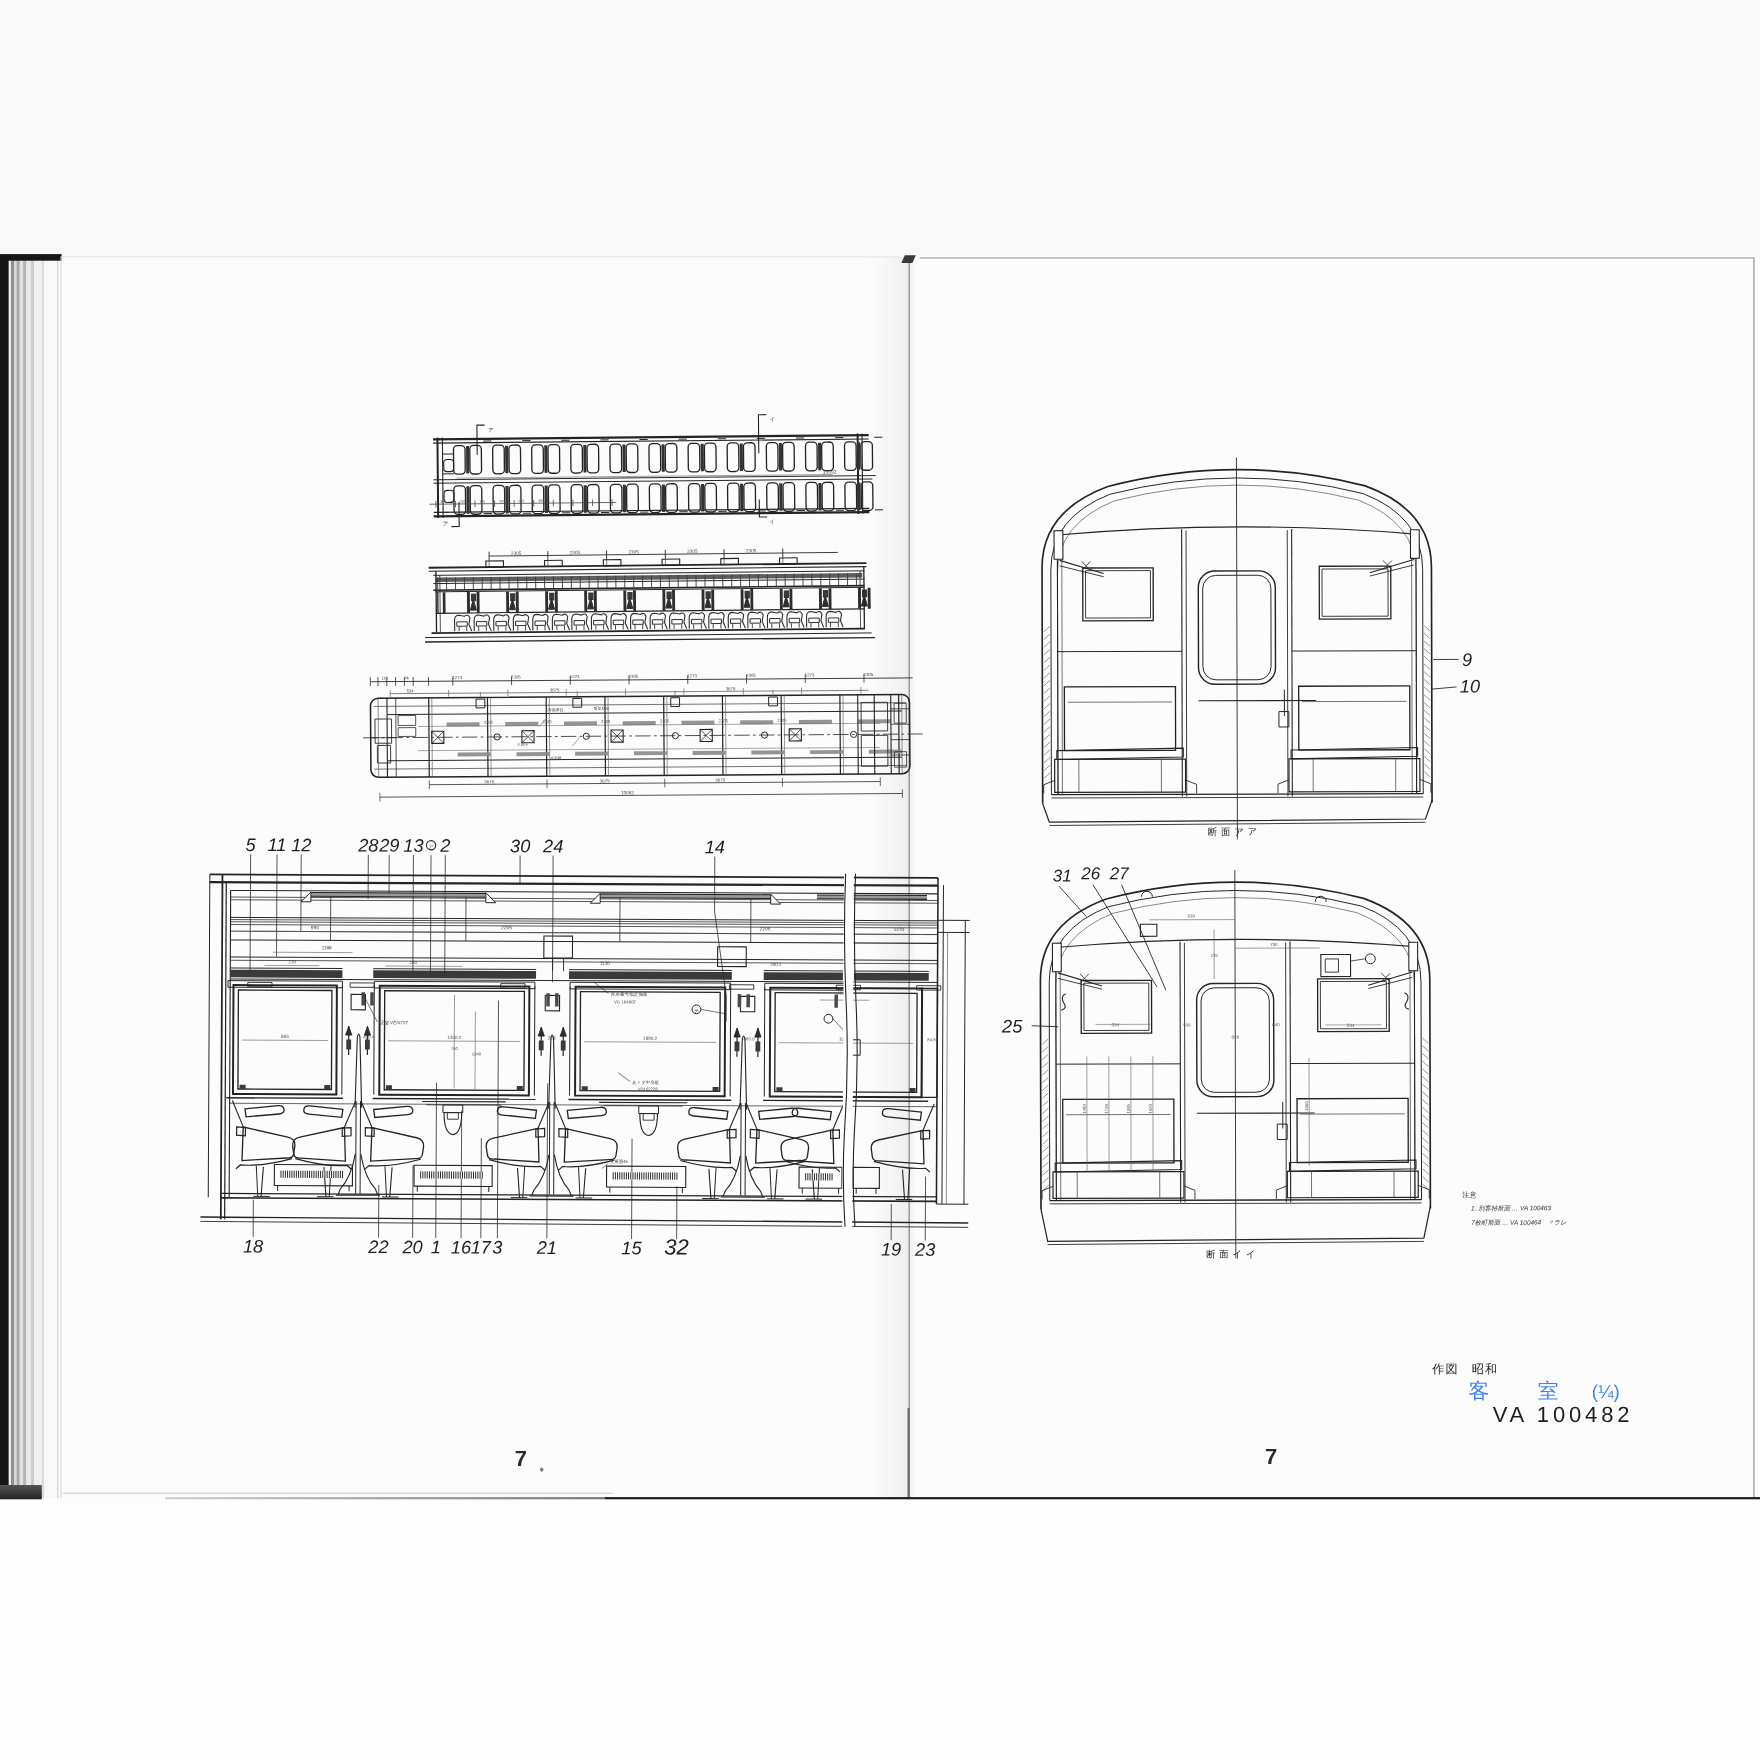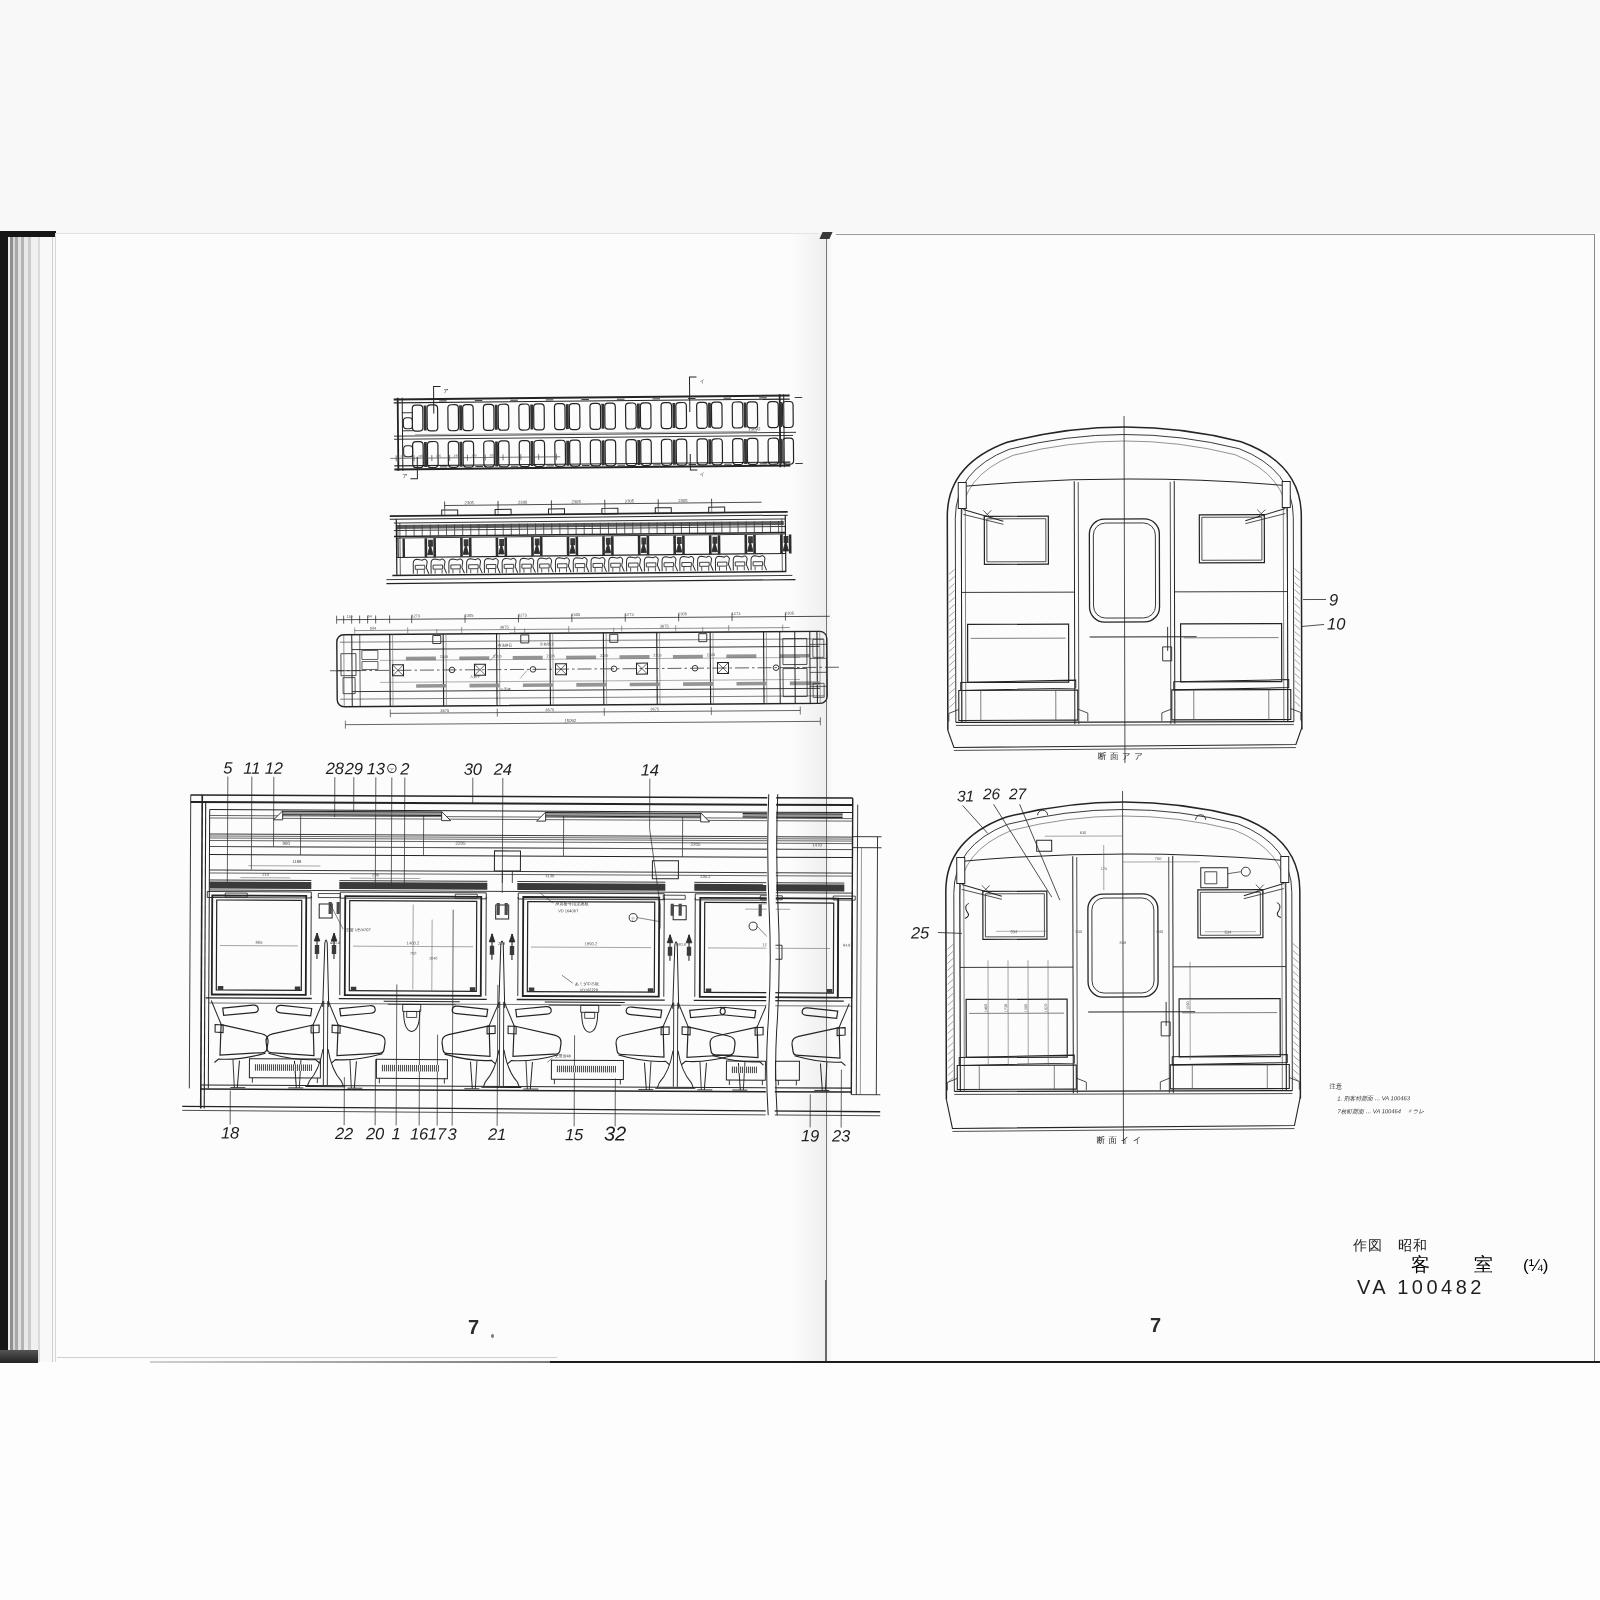--- a/index.html
+++ b/index.html
@@ -30,22 +30,22 @@
   <div class="abs" style="left:1593.5px;top:234px;width:1.6px;height:1128px;background:#8a8a8a"></div>
   <div class="abs" style="left:826px;top:235px;width:1.4px;height:1127px;background:#777"></div>
   <div class="abs" style="left:821px;top:232px;width:10px;height:7px;background:#3a3a3a;transform:skewX(-24deg)"></div>
   <div class="abs" style="left:825px;top:1280px;width:2.4px;height:82px;background:#6a6a6a"></div>
   <div class="abs" style="left:150px;top:1361px;width:400px;height:1.5px;background:linear-gradient(90deg,#d0d0d0,#777)"></div>
   <div class="abs" style="left:550px;top:1360.5px;width:1050px;height:2.8px;background:#1c1c1c"></div>
   <div class="abs" style="left:57px;top:1357px;width:500px;height:1px;background:#cfcfcf"></div>
   <div class="abs" style="left:468px;top:1316px;font-family:'Liberation Sans',sans-serif;font-size:20px;font-weight:bold;color:#2b2b2b">7</div>
   <div class="abs" style="left:491px;top:1334px;width:3px;height:4px;background:#777;border-radius:50%"></div>
   <div class="abs" style="left:1150px;top:1314px;font-family:'Liberation Sans',sans-serif;font-size:20px;font-weight:bold;color:#2b2b2b">7</div>
-  <div class="abs" style="left:1353px;top:1237px;font-family:'Liberation Sans',sans-serif;font-size:14px;color:#222;letter-spacing:1px">作図　昭和</div>
-  <div class="abs" style="left:1411px;top:1252px;font-family:'Liberation Sans',sans-serif;font-size:19px;color:#000000">客<span style="padding-left:44px">室</span><span style="padding-left:30px;font-size:17px">(¼)</span></div>
+  <div class="abs" style="left:1302px;top:1237px;font-family:'Liberation Sans',sans-serif;font-size:11px;color:#222;letter-spacing:1px">作図　昭和</div>
+  <div class="abs" style="left:1335px;top:1252px;font-family:'Liberation Sans',sans-serif;font-size:19px;color:#3b82f6">客<span style="padding-left:44px">室</span><span style="padding-left:30px;font-size:17px">(¼)</span></div>
   <div class="abs" style="left:1357px;top:1276px;font-family:'Liberation Sans',sans-serif;font-size:20px;color:#1e1e1e;letter-spacing:3.5px">VA 100482</div>
   <svg class="abs art" style="left:0;top:0" width="1600" height="1600" viewBox="0 0 1600 1600" fill="none">
 <g transform="rotate(-0.55 590 432)">
 <line x1="394.0" y1="397.5" x2="790.0" y2="397.5" stroke="#242424" stroke-width="2.0" opacity="1.0"></line>
 <line x1="394.0" y1="401.0" x2="790.0" y2="401.0" stroke="#242424" stroke-width="1.1" opacity="1.0"></line>
 <line x1="394.0" y1="464.0" x2="790.0" y2="464.0" stroke="#242424" stroke-width="1.1" opacity="1.0"></line>
 <line x1="394.0" y1="467.5" x2="790.0" y2="467.5" stroke="#242424" stroke-width="2.0" opacity="1.0"></line>
 <line x1="394.0" y1="434.3" x2="796.0" y2="434.3" stroke="#242424" stroke-width="0.9" opacity="1.0"></line>
 <line x1="394.0" y1="437.4" x2="793.0" y2="437.4" stroke="#242424" stroke-width="0.9" opacity="1.0"></line>
 <line x1="398.0" y1="396.0" x2="398.0" y2="469.0" stroke="#242424" stroke-width="1.8" opacity="1.0"></line>

